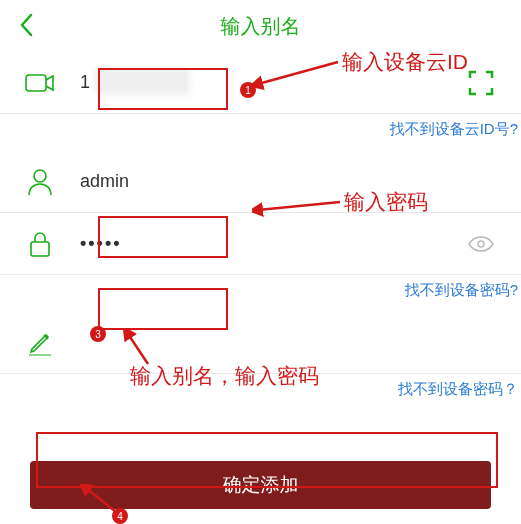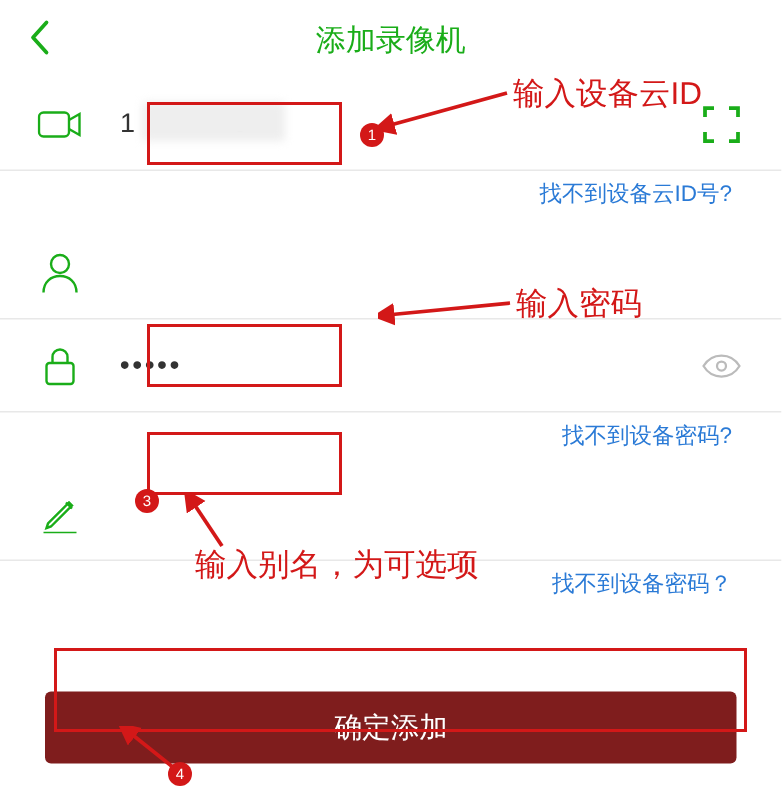--- a/index.html
+++ b/index.html
@@ -8,40 +8,40 @@
   .back{position:absolute;left:18px;top:12px;color:#1aad19;font-size:28px;font-weight:300;cursor:pointer}
   .title{flex:1;text-align:center;color:#1aad19;font-size:20px}
   .row{display:flex;align-items:center;height:62px;border-bottom:1px solid #e8e8e8;padding:0 20px;position:relative}
   .icon{width:40px;display:flex;align-items:center;justify-content:center;color:#1aad19}
   .icon svg{stroke:#1aad19;fill:none;stroke-width:1.6}
   .input-wrap{flex:1;margin-left:20px;position:relative}
   .input-wrap input{width:100%;border:none;outline:none;font-size:18px;color:#333;background:transparent}
   .right-icon{width:40px;display:flex;align-items:center;justify-content:center}
   .scan svg{stroke:#1aad19;fill:none;stroke-width:2.5}
   .eye svg{stroke:#bbb;fill:none;stroke-width:1.5}
-  .help{text-align:right;padding:6px 33px 12px;color:#2a7ad6;font-size:15px}
+  .help{text-align:right;padding:6px 3px 12px;color:#2a7ad6;font-size:15px}
   .submit-wrap{padding:20px 30px;position:relative}
   .submit{width:100%;height:48px;background:#7f1d1d;color:#fff;border:none;border-radius:4px;font-size:19px;cursor:pointer}
   
   .box{position:absolute;border:2px solid #d31818;pointer-events:none;z-index:5}
   .badge{position:absolute;width:16px;height:16px;background:#d31818;border-radius:50%;color:#fff;font-size:10px;display:flex;align-items:center;justify-content:center;z-index:6}
   .ann-text{position:absolute;color:#d31818;font-size:21px;font-weight:500;z-index:6;white-space:nowrap}
   .arrow{position:absolute;z-index:5;pointer-events:none}
   .blur{position:absolute;background:#eee;filter:blur(3px);border-radius:2px}
 </style>
 </head>
 <body>
 
 <div class="header">
   <div class="back">
     <svg width="18" height="26" viewBox="0 0 18 26">
         <path d="M13 3 L4 13 L13 23" stroke="#1aad19" stroke-width="2.5" fill="none" stroke-linecap="round" stroke-linejoin="round"></path>
       </svg>
   </div>
-  <div class="title">添加录像机</div>
+  <div class="title">输入别名</div>
 </div>
 
 <div class="row">
   <div class="icon">
     <svg width="30" height="22" viewBox="0 0 30 22">
         <rect x="1" y="3" width="20" height="16" rx="3"></rect>
         <path d="M21 8 L28 4 V18 L21 14"></path>
       </svg>
   </div>
   <div class="input-wrap">
@@ -55,20 +55,23 @@
   </div>
 </div>
 <div class="help">找不到设备云ID号?</div>
 
 <div class="row">
   <div class="icon">
     <svg width="26" height="28" viewBox="0 0 26 28">
         <circle cx="13" cy="8" r="6"></circle>
         <path d="M2 27c0-7 5-11 11-11s11 4 11 11"></path>
       </svg>
+  </div>
+  <div class="input-wrap">
+    <input type="text" value="admin" style="">
   </div>
 </div>
 
 <div class="row">
   <div class="icon">
     <svg width="24" height="28" viewBox="0 0 24 28">
         <rect x="3" y="12" width="18" height="14" rx="2"></rect>
         <path d="M7 12V8a5 5 0 0 1 10 0v4"></path>
       </svg>
   </div>
@@ -121,21 +124,21 @@
     <defs>
       <marker id="ah2" markerWidth="8" markerHeight="8" refX="2" refY="3" orient="auto">
         <path d="M0 0 L6 3 L0 6 z" fill="#d31818"></path>
       </marker>
     </defs>
     <line x1="88" y1="10" x2="6" y2="18" stroke="#d31818" stroke-width="2.5" marker-end="url(#ah2)"></line>
   </svg>
 
 <div class="box" style="left:98px;top:288px;width:130px;height:42px"></div>
 <div class="badge" style="left:90px;top:326px">3</div>
-<div class="ann-text" style="left:130px;top:362px">输入别名，为可选项</div>
+<div class="ann-text" style="left:130px;top:362px">输入别名，输入密码</div>
 <svg class="arrow" style="left:120px;top:328px" width="40" height="40">
     <defs>
       <marker id="ah3" markerWidth="8" markerHeight="8" refX="2" refY="3" orient="auto">
         <path d="M0 0 L6 3 L0 6 z" fill="#d31818"></path>
       </marker>
     </defs>
     <line x1="28" y1="36" x2="8" y2="6" stroke="#d31818" stroke-width="2.5" marker-end="url(#ah3)"></line>
   </svg>
 
 <div class="box" style="left:36px;top:432px;width:462px;height:56px"></div>

